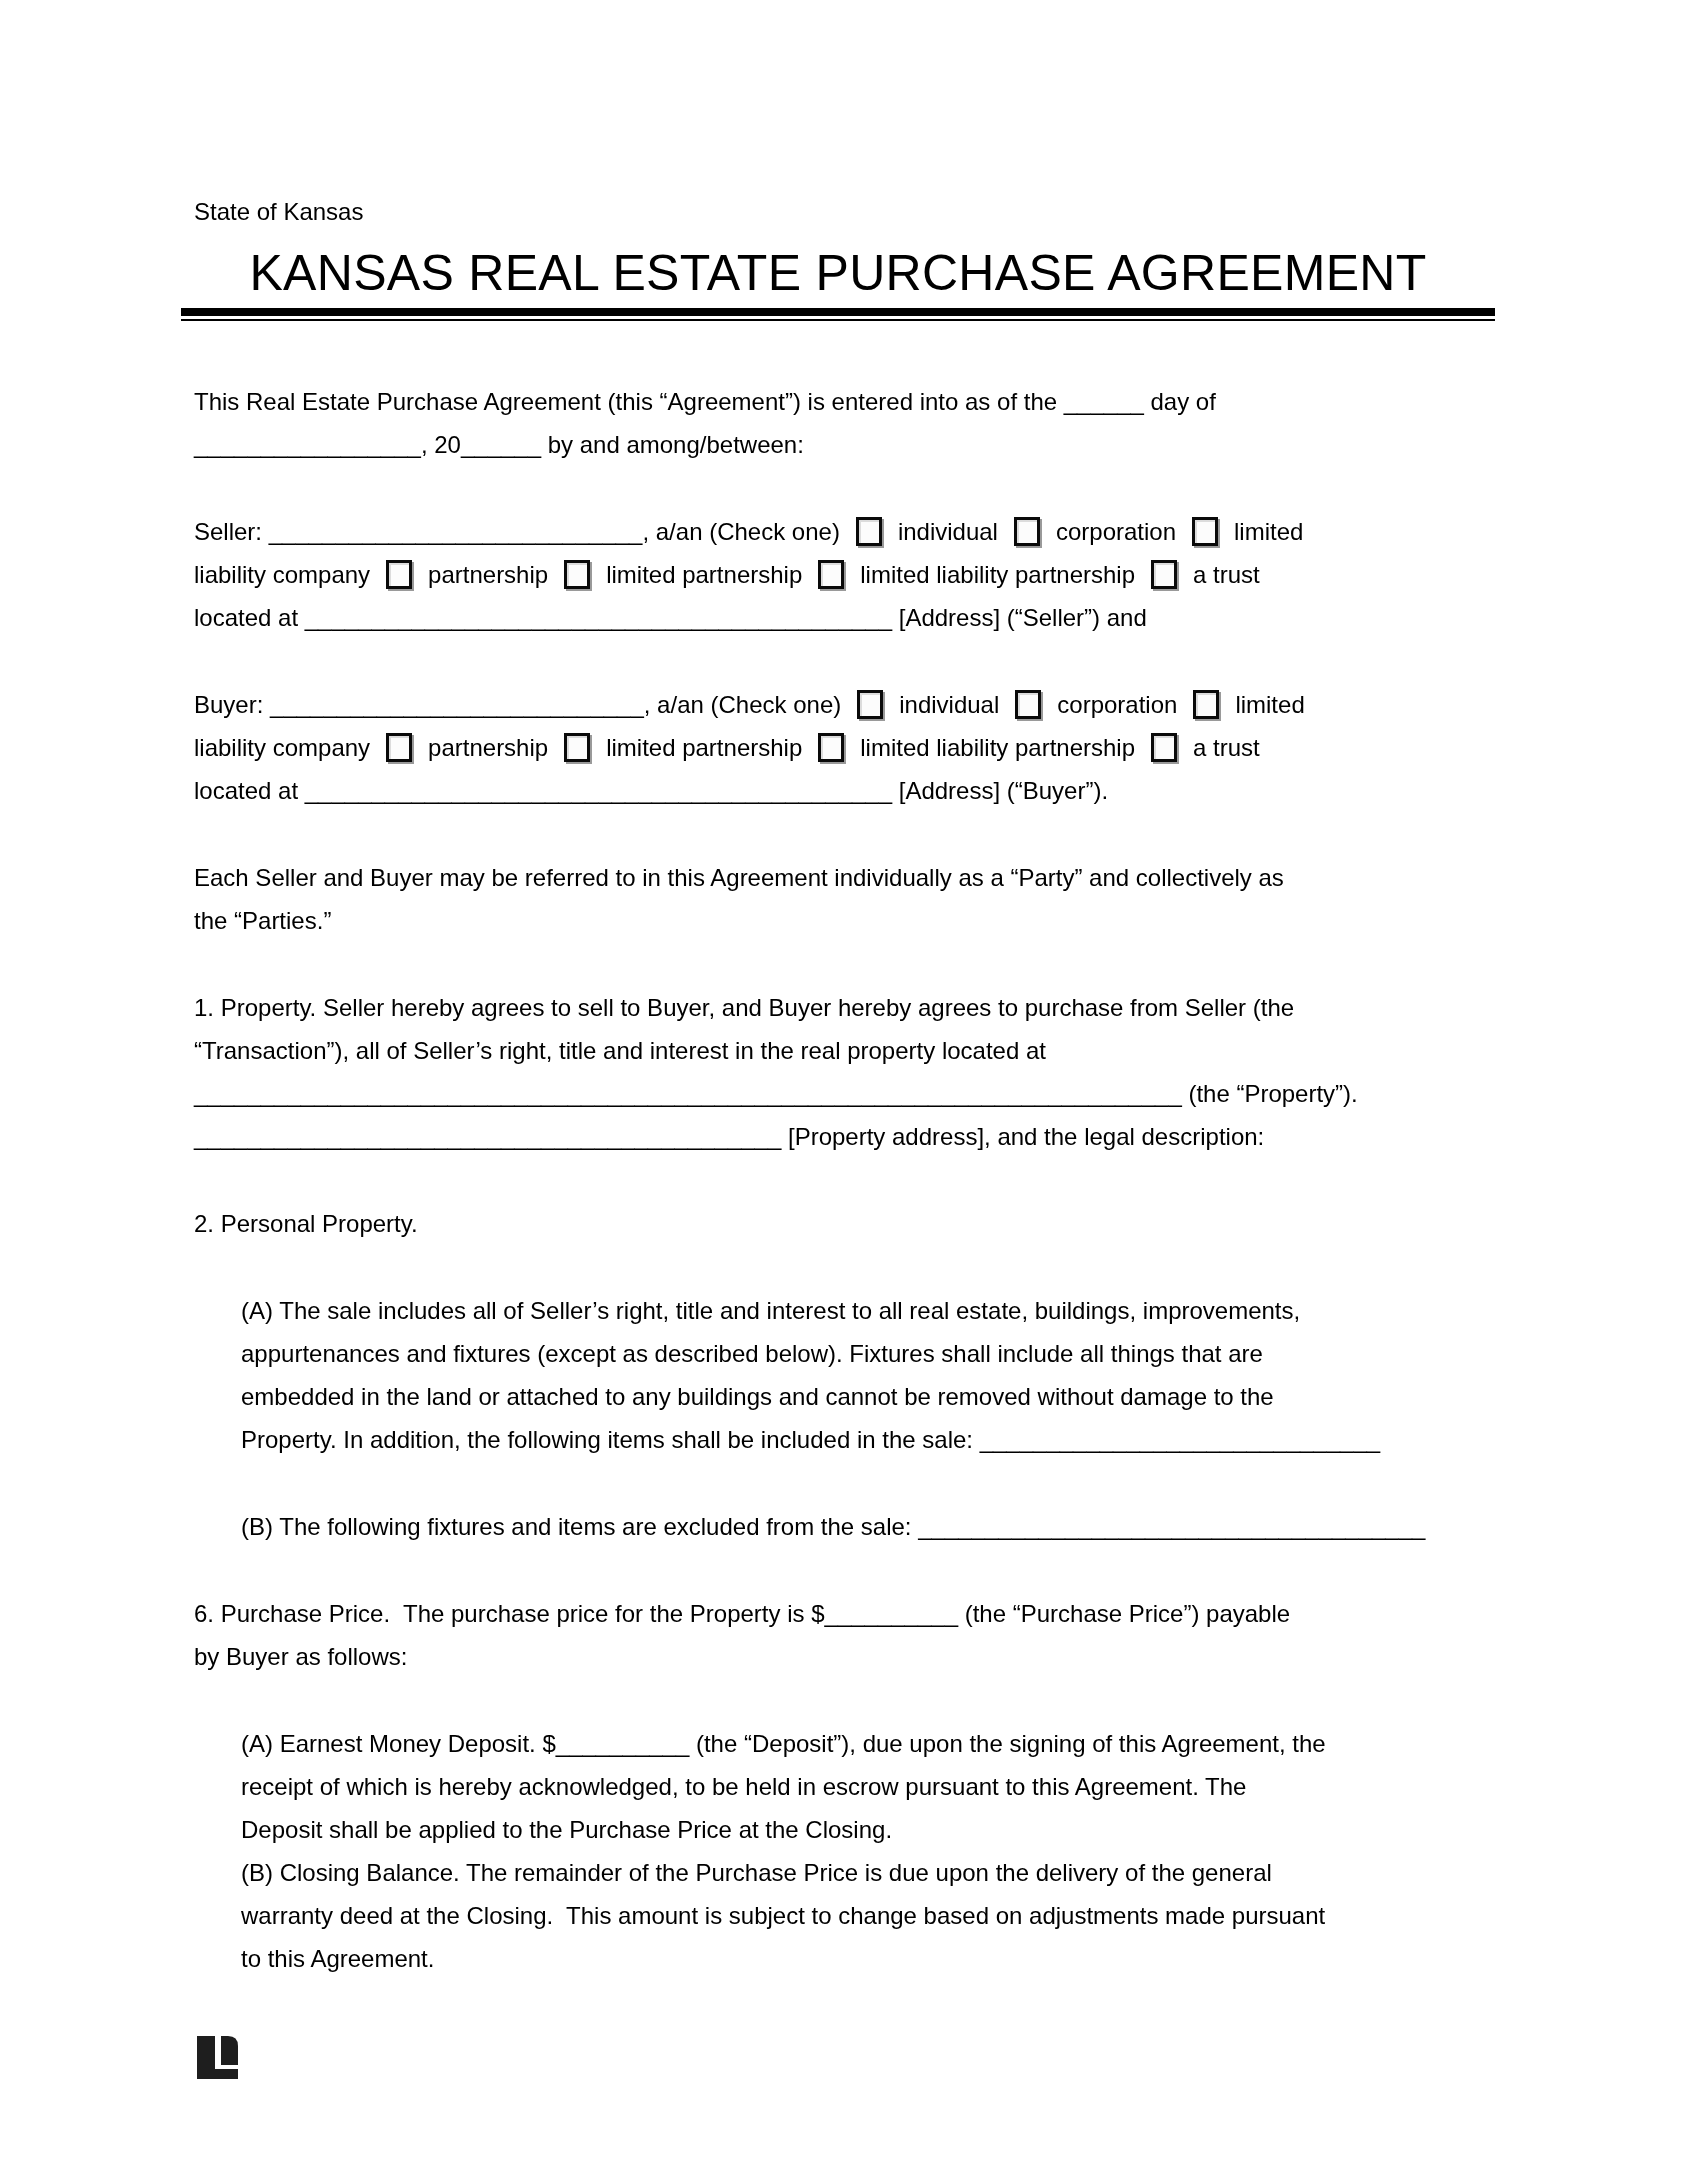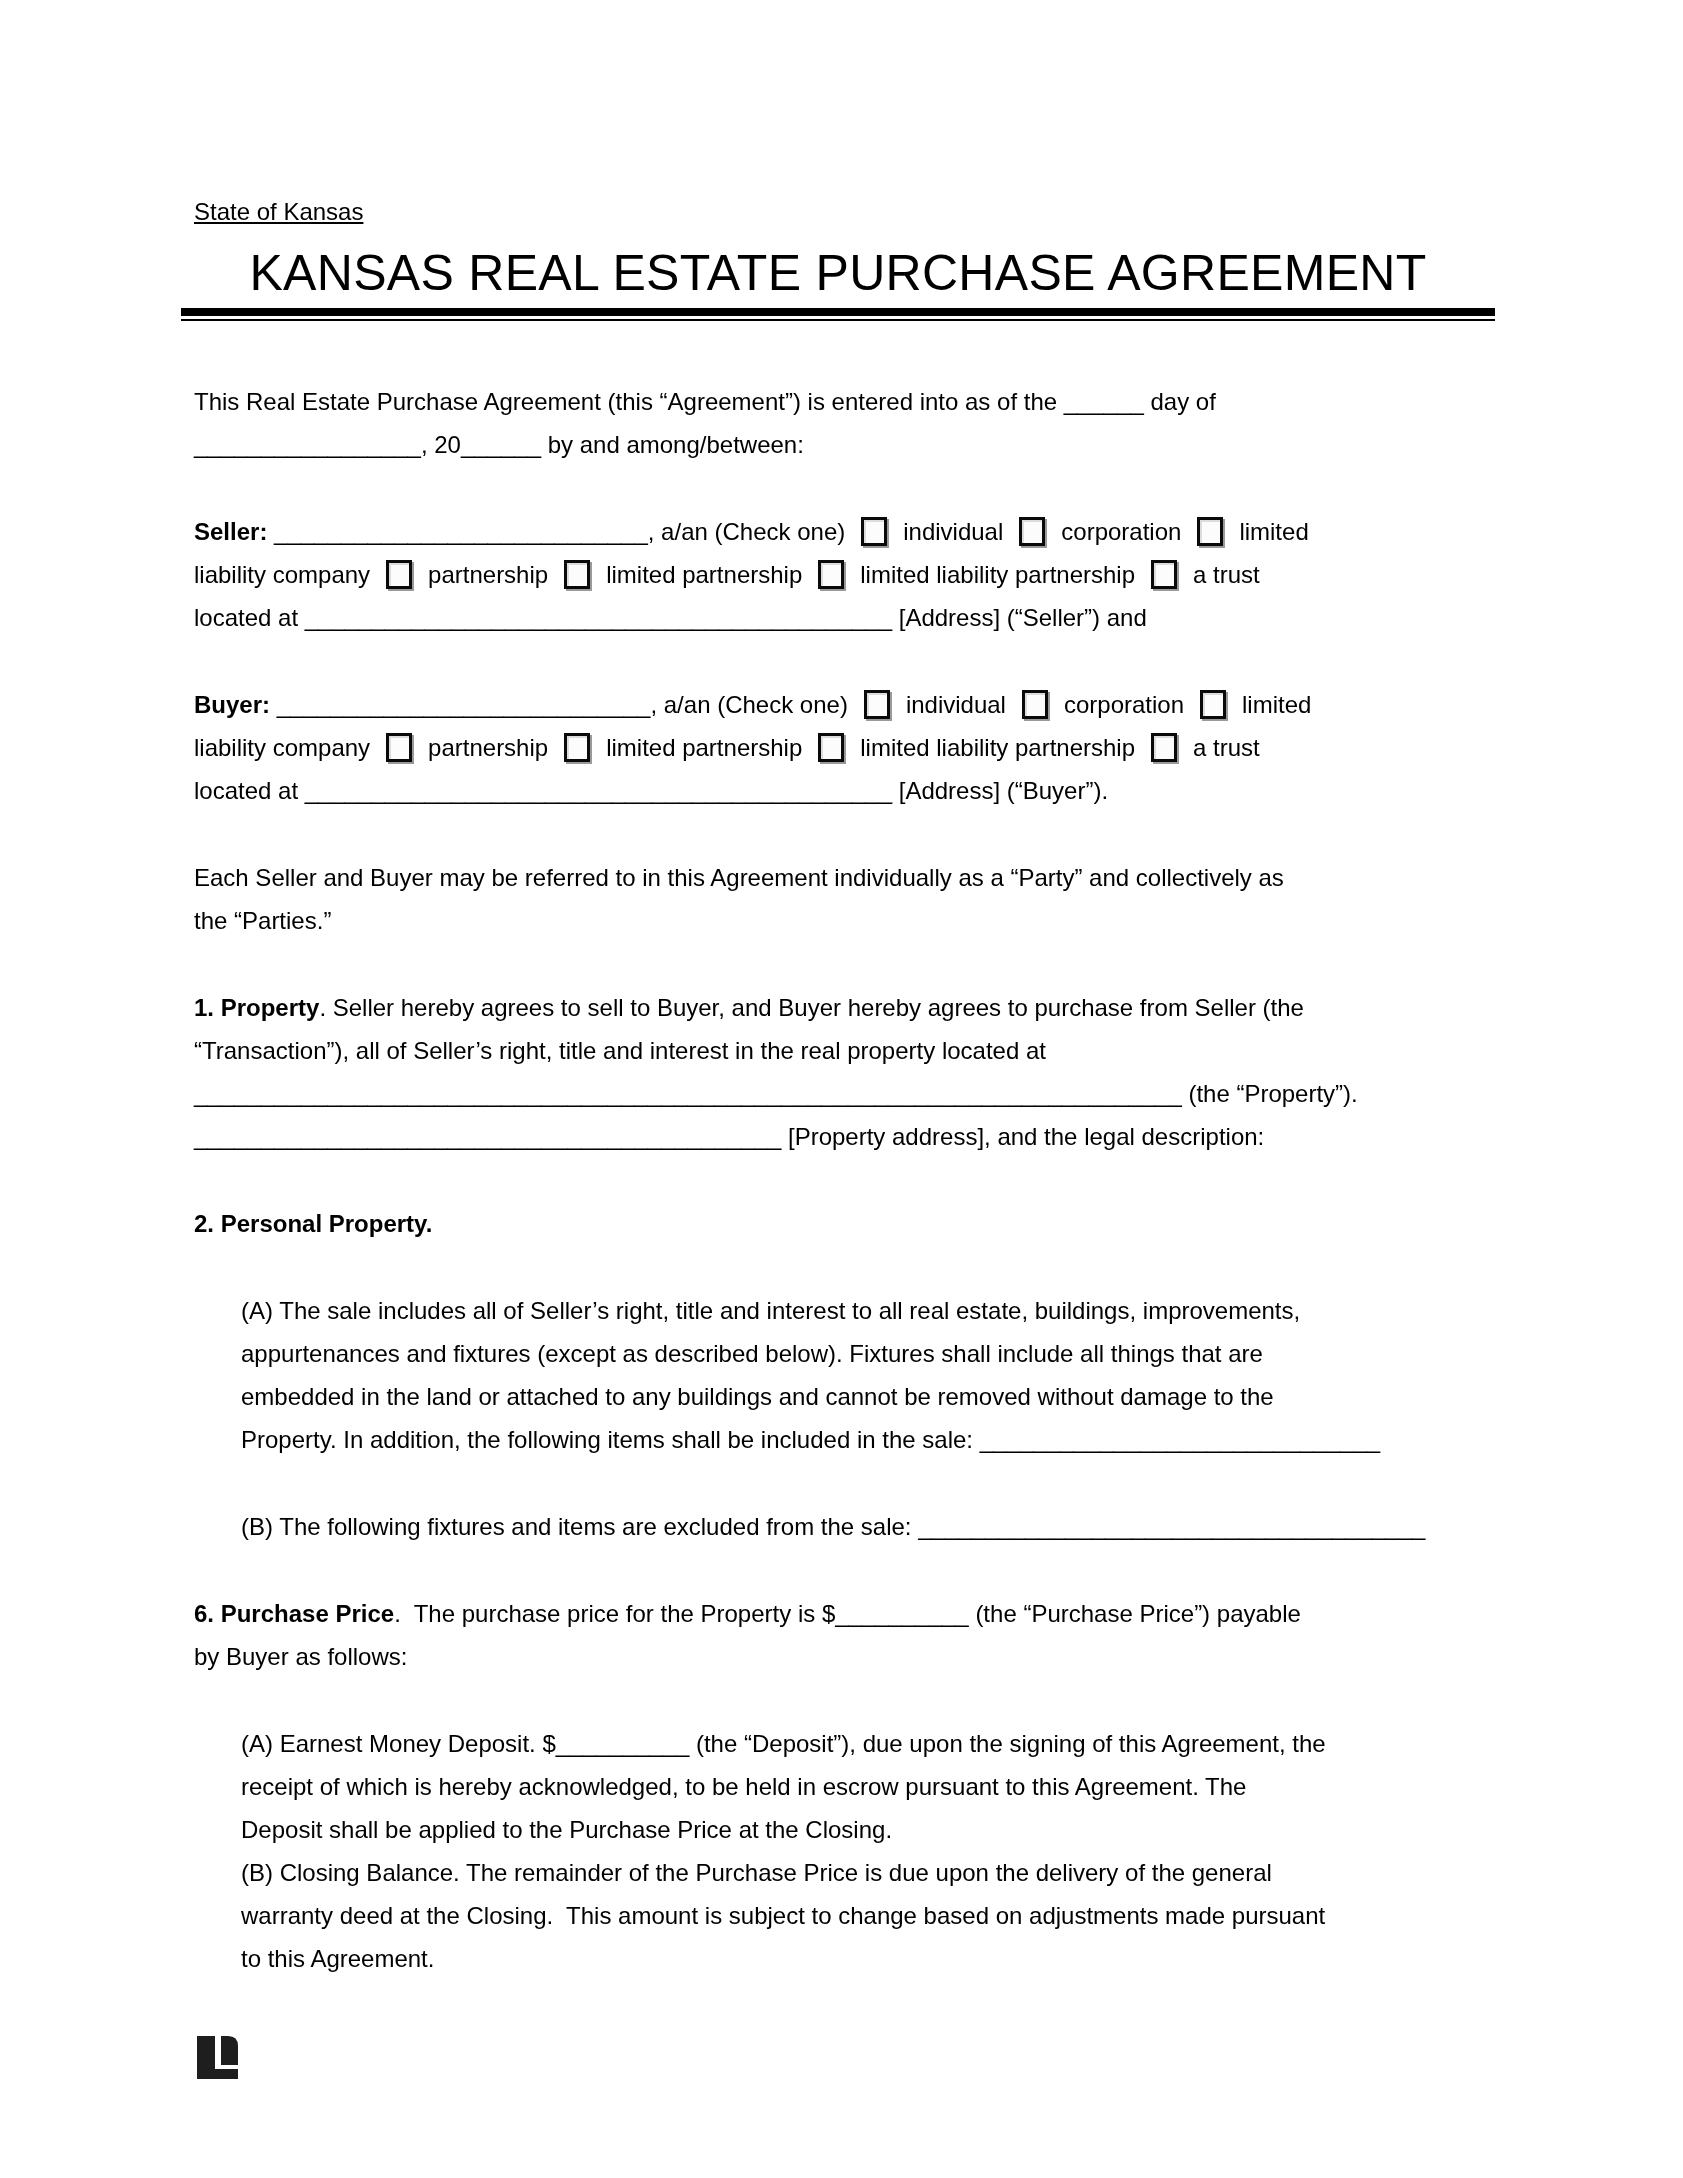--- a/index.html
+++ b/index.html
@@ -1,37 +1,37 @@
 <!DOCTYPE html>
 <html><head>
 <meta charset="utf-8">
 <style>
   html,body{margin:0;padding:0;}
   body{
     width:1683px;height:2178px;position:relative;background:#ffffff;
     font-family:"Liberation Sans",sans-serif;color:#000;overflow:hidden;
   }
   .state-label{
-    position:absolute;left:194px;top:198px;font-size:24px;line-height:1.2;white-space:pre;text-decoration:underline;
+    position:absolute;left:194px;top:198px;font-size:24px;line-height:1.2;white-space:pre;
   }
   .doc-title{
     position:absolute;left:181px;top:247px;width:1314px;text-align:center;
     font-size:50px;font-weight:normal;line-height:1.05;white-space:nowrap;letter-spacing:0.3px;
   }
   .title-rule{position:absolute;left:181px;top:308px;width:1314px;}
   .title-rule .thick{height:8px;background:#000;}
   .title-rule .thin{height:2px;background:#000;margin-top:3px;}
   .doc-body{
     position:absolute;left:194px;top:368px;width:1303px;
     font-size:24px;line-height:43px;
   }
   .para{margin:12px 0 44px 0;}
   .para.indent{margin-left:47px;}
   .line{white-space:pre;}
-  .bold{font-weight:bold;}
+  .bold{font-weight:normal;}
   .checkbox{
     display:inline-block;width:20px;height:23px;
     border:3px solid #0a0a0a;background:#fcfcfc;
     box-shadow:2px 2px 0 #9a9a9a, inset 2px 2px 0 #dcdcdc;
     vertical-align:-6px;margin:0 16px;
   }
   .logo{position:absolute;left:197px;top:2036px;width:41px;height:43px;}
 </style>
 </head>
 <body>

